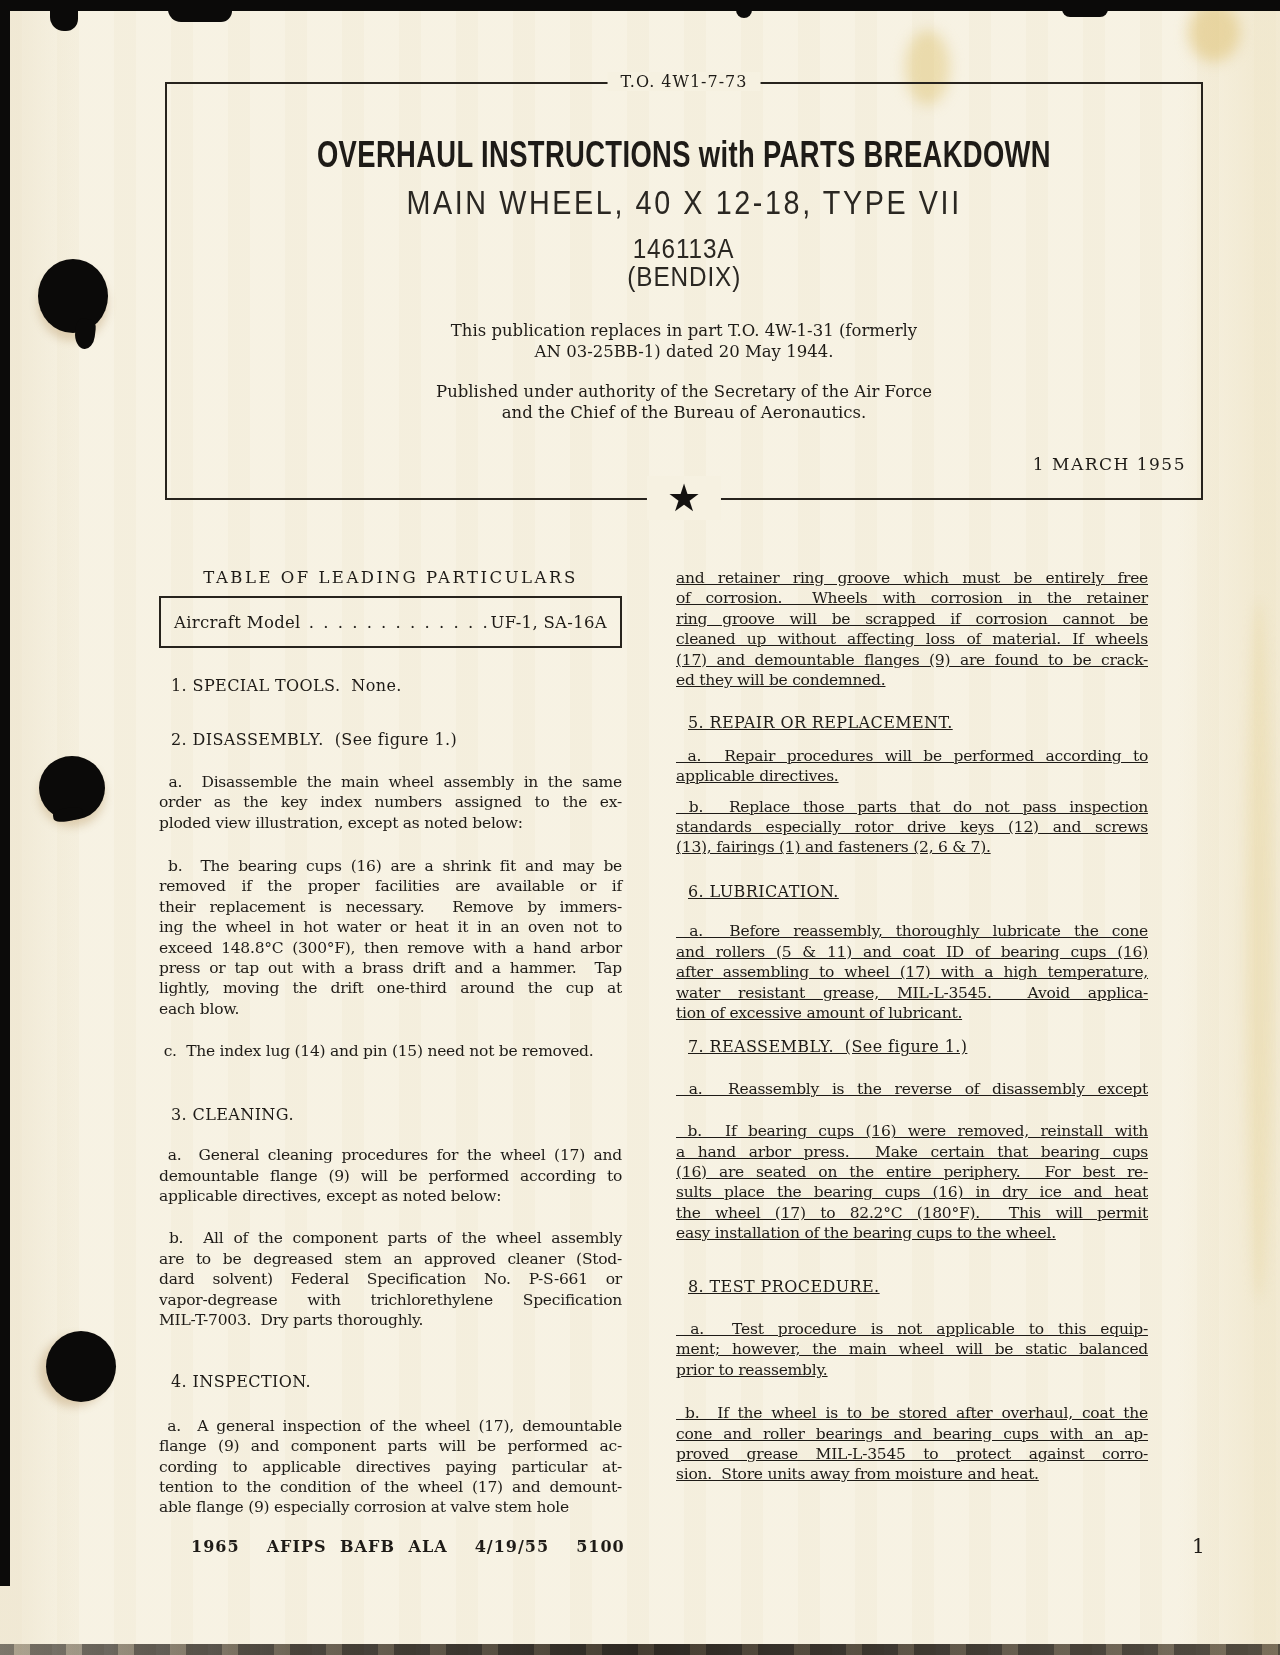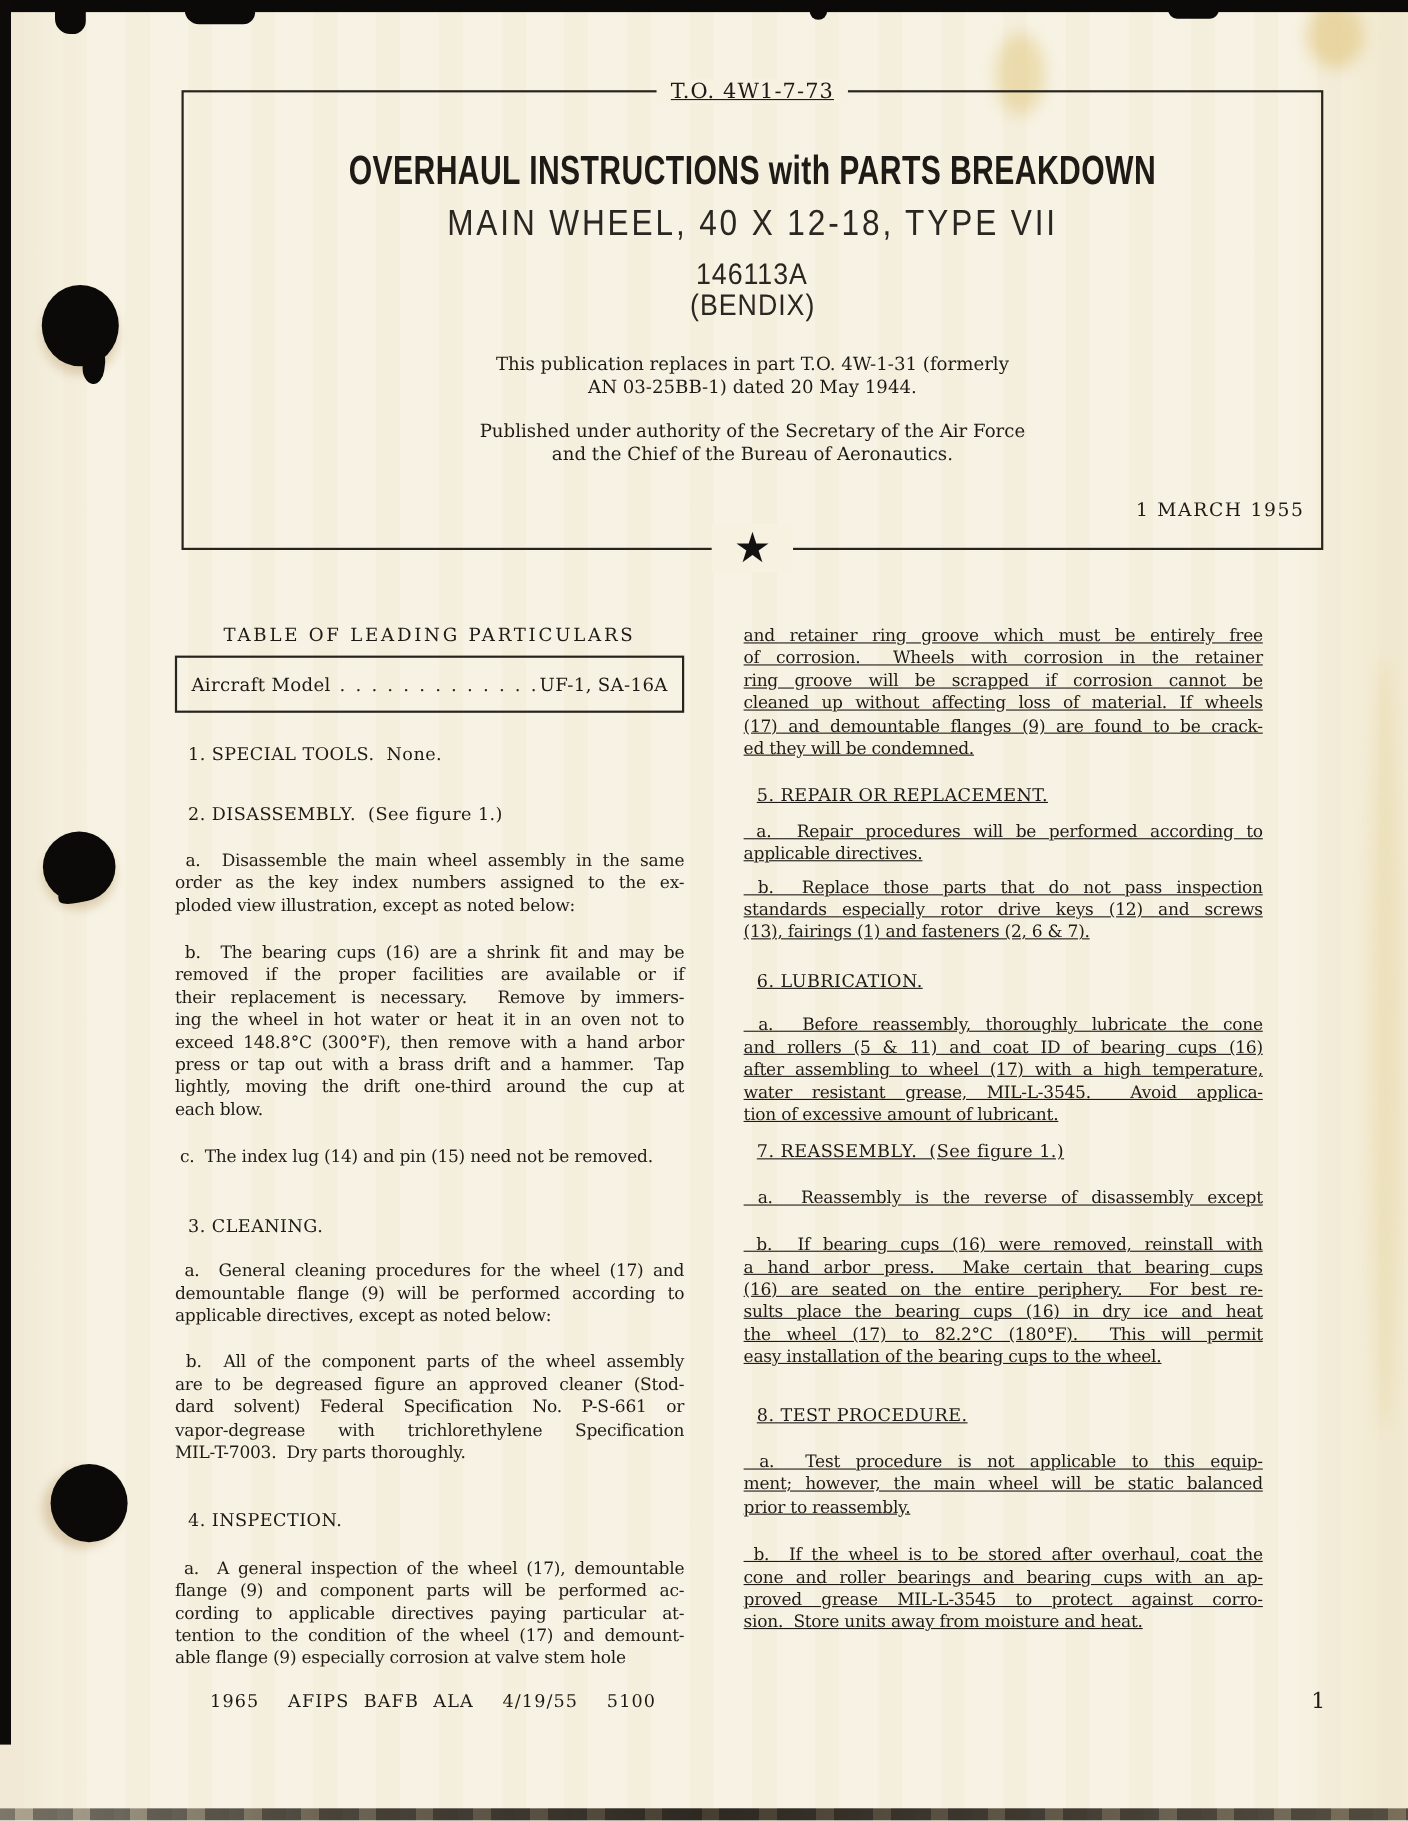--- a/index.html
+++ b/index.html
@@ -45,21 +45,21 @@
   #hole2::after{content:"";position:absolute;left:14px;top:52px;width:30px;height:13px;background:#0b0a09;border-radius:40%;transform:rotate(-10deg);}
   #hole3{left:46px;top:1331px;width:70px;height:71px;box-shadow:-7px 5px 9px rgba(166,122,62,.3);}
 
   
   #header-box{
     position:absolute;left:165px;top:82px;width:1038px;height:418px;
     box-sizing:border-box;border:2px solid #27231d;
   }
   .to-legend{
     position:absolute;top:-12px;left:50%;transform:translateX(-50%);
-    background:#f6f1e1;padding:0 13px;font-size:19px;letter-spacing:1px;white-space:nowrap;text-decoration:underline;
+    background:#f6f1e1;padding:0 13px;font-size:16px;letter-spacing:1px;white-space:nowrap;
   }
   .star-legend{
     position:absolute;bottom:-22px;left:50%;transform:translateX(-50%);
     background:#f6f1e1;padding:0 20px;font-size:38px;line-height:44px;color:#141210;
   }
   .hdr-line{position:absolute;left:0;right:0;text-align:center;white-space:nowrap;}
   .hdr-line > span{display:inline-block;white-space:nowrap;}
   #title1{top:50px;}
   #title1 > span{font-family:"Liberation Sans",sans-serif;font-weight:700;font-size:37px;transform:scaleX(.74);letter-spacing:0.5px;}
   #title2{top:100px;}
@@ -82,21 +82,21 @@
     margin-top:9px;box-sizing:border-box;border:2px solid #27231d;height:52px;
     display:flex;align-items:center;padding:0 13px;font-size:16.5px;letter-spacing:0.3px;
   }
   .particulars-box .dots{flex:1;text-align:center;white-space:nowrap;overflow:hidden;padding:0 8px;letter-spacing:2px;}
 
   .block{white-space:nowrap;}
   .block .jline{line-height:20.4px;text-align:justify;text-align-last:justify;white-space:nowrap;}
   .block .jline.last{text-align-last:left;}
   .block.h .jline{text-align:center;text-align-last:left;font-size:16px;letter-spacing:0.4px;line-height:20.4px;margin-left:12px;}
 
-  .footer-line{position:absolute;left:191px;top:1537px;font-size:16px;font-weight:400;letter-spacing:1px;word-spacing:7px;white-space:nowrap;}
+  .footer-line{position:absolute;left:191px;top:1537px;font-size:16px;font-weight:700;letter-spacing:1px;word-spacing:7px;white-space:nowrap;}
   .page-number{position:absolute;left:1192px;top:1534px;font-size:20px;}
 </style>
 </head>
 <body>
 
 <div class="streaks"></div>
 <div class="stain" id="stain-top"></div>
 <div class="stain" id="stain-corner"></div>
 <div class="stain" id="stain-right"></div>
 
@@ -164,21 +164,21 @@
       <div class="block h" style="margin-top: 43px;">
         <div class="jline last">3.&nbsp;CLEANING.</div>
       </div>
       <div class="block p" style="margin-top: 20px;">
         <div class="jline">&nbsp;a.&nbsp; General cleaning procedures for the wheel (17) and</div>
         <div class="jline">demountable flange (9) will be performed according to</div>
         <div class="jline last">applicable directives, except as noted below:</div>
       </div>
       <div class="block p" style="margin-top: 22px;">
         <div class="jline">&nbsp;b.&nbsp; All of the component parts of the wheel assembly</div>
-        <div class="jline">are to be degreased figure an approved cleaner (Stod-</div>
+        <div class="jline">are to be degreased stem an approved cleaner (Stod-</div>
         <div class="jline">dard solvent) Federal Specification No. P-S-661 or</div>
         <div class="jline">vapor-degrease with trichlorethylene Specification</div>
         <div class="jline last">MIL-T-7003.&nbsp; Dry parts thoroughly.</div>
       </div>
       <div class="block h" style="margin-top: 42px;">
         <div class="jline last">4.&nbsp;INSPECTION.</div>
       </div>
       <div class="block p" style="margin-top: 23px;">
         <div class="jline">&nbsp;a.&nbsp; A general inspection of the wheel (17), demountable</div>
         <div class="jline">flange (9) and component parts will be performed ac-</div>

